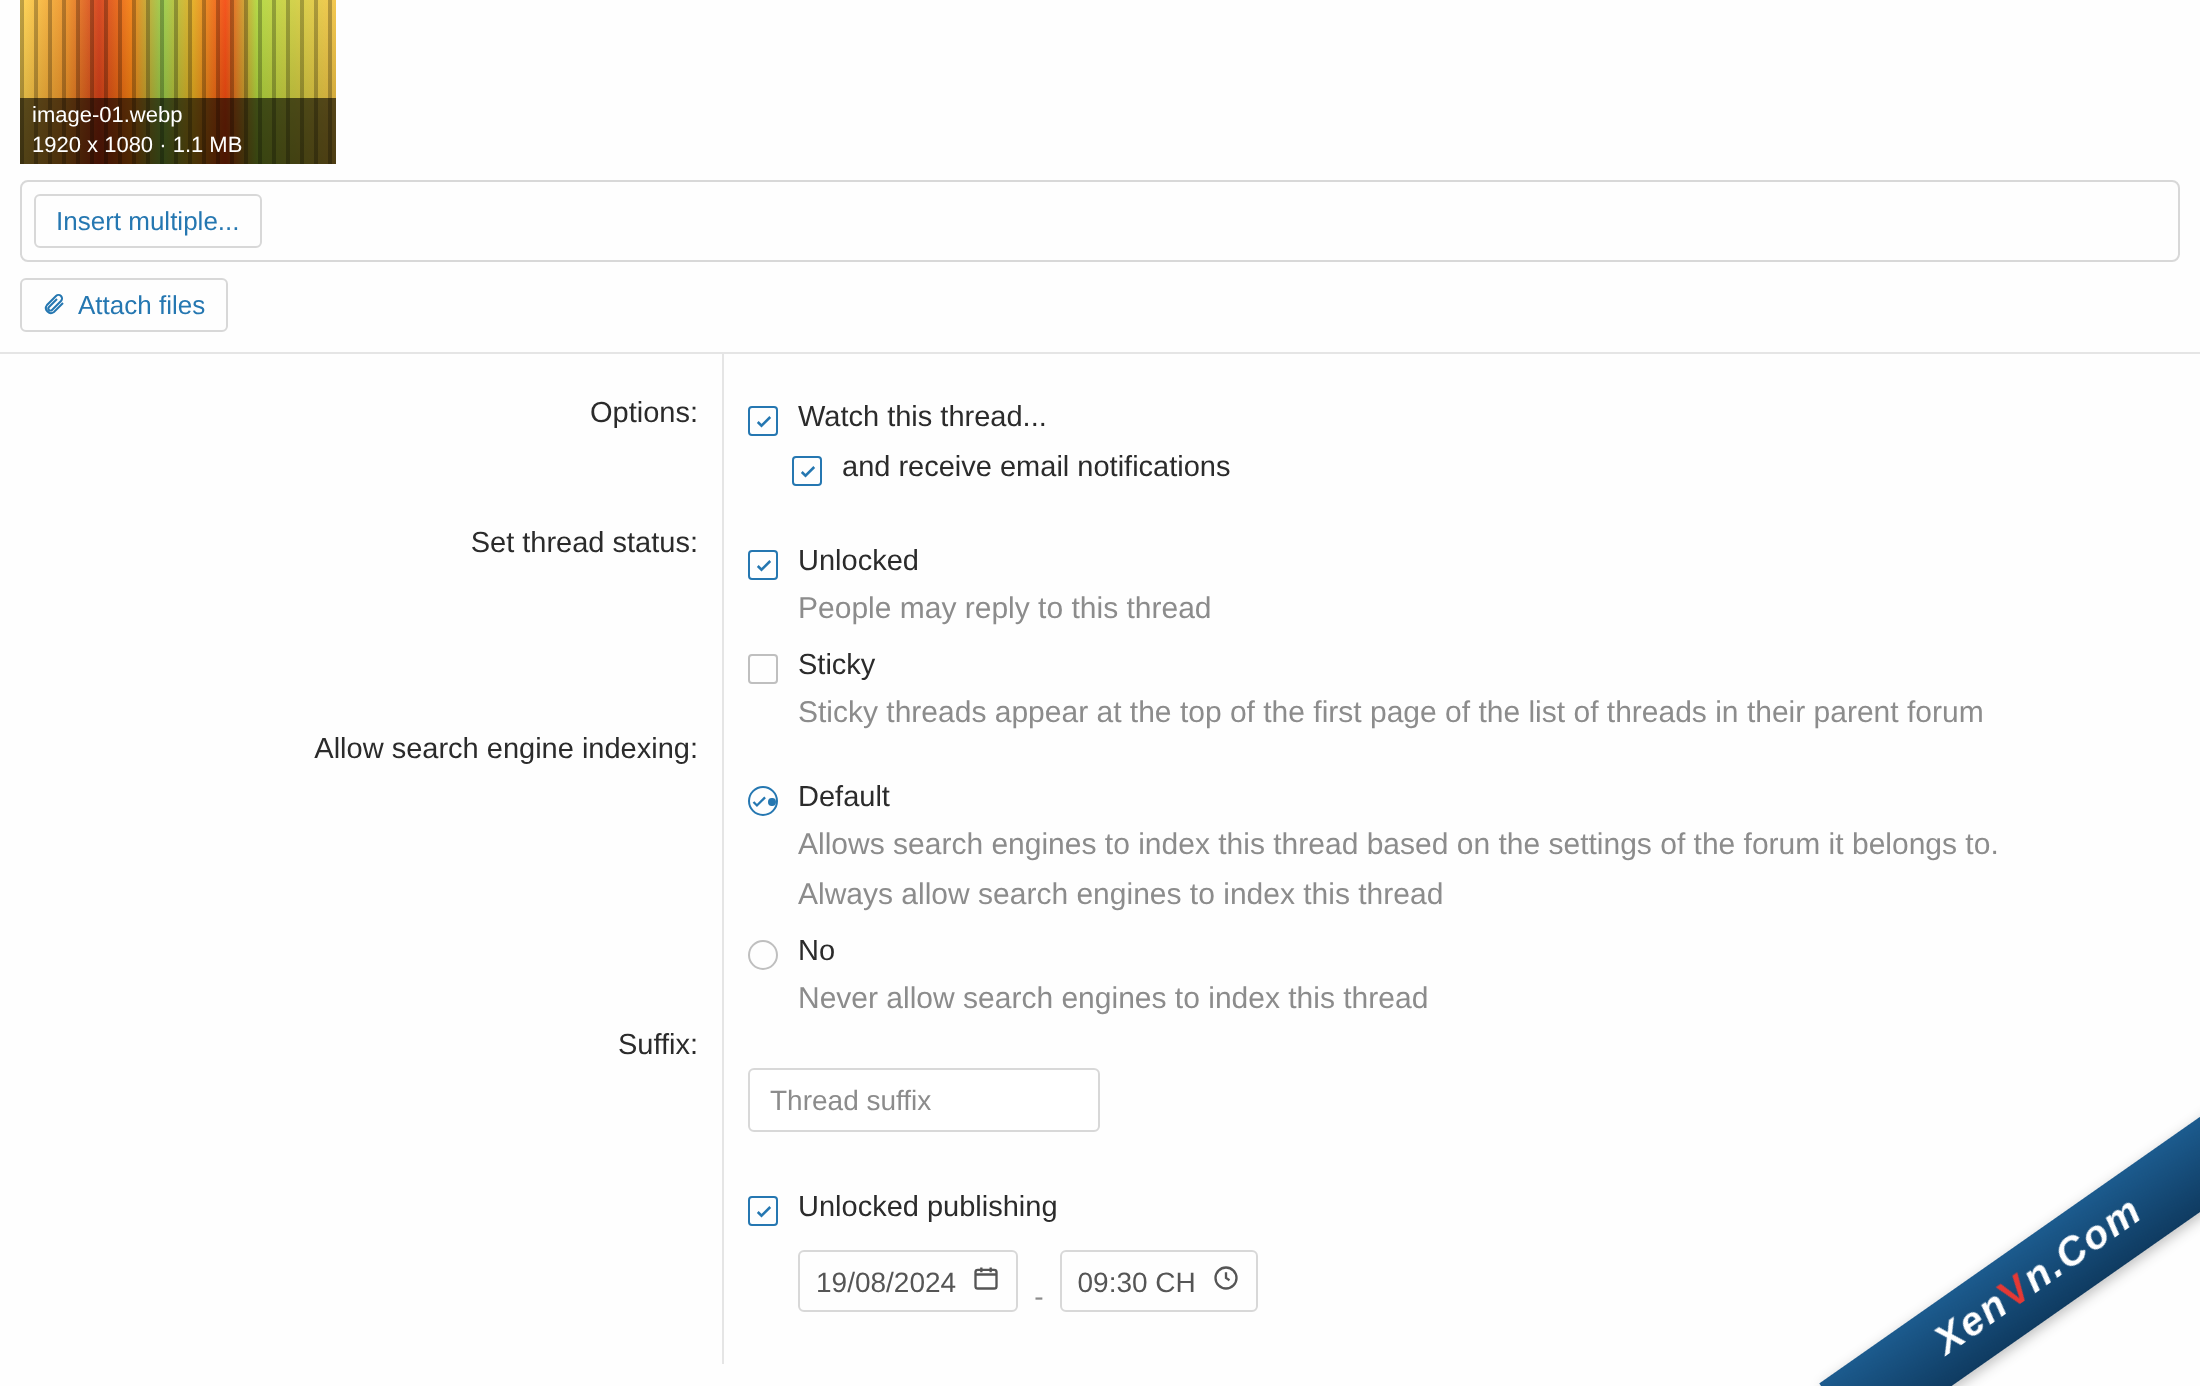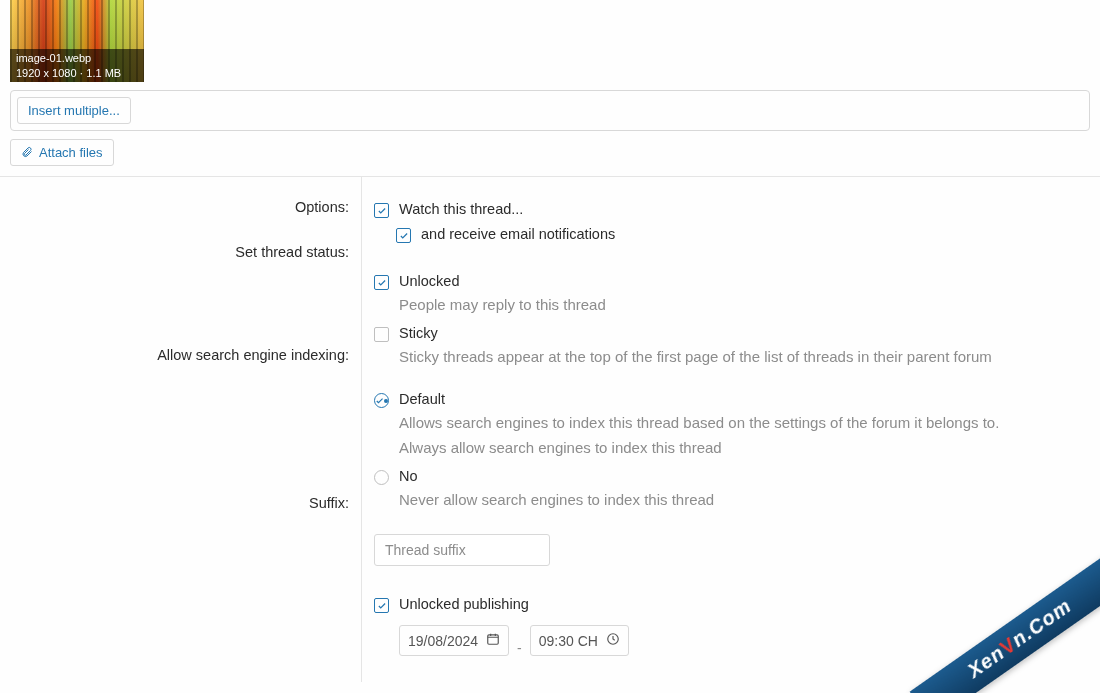--- a/index.html
+++ b/index.html
@@ -5,21 +5,21 @@
 * { box-sizing: border-box; margin: 0; padding: 0; }
 body {
   font-family: "Segoe UI", Arial, sans-serif;
   font-size: 14px;
   color: #2b2b2b;
   background: #fefefe;
   width: 1100px;
 }
 
 .attachment-thumb {
-  width: 134px;
+  width: 158px;
   height: 82px;
   margin: 0 0 0 10px;
   position: relative;
   background: #a16207;
   overflow: hidden;
 }
 
 .attachment-thumb::before {
   content: "";
   position: absolute;
@@ -195,21 +195,21 @@
       <path d="M21 11l-9 9a5 5 0 0 1-7-7l9-9a3.5 3.5 0 0 1 5 5l-9 9a2 2 0 0 1-3-3l8-8"></path>
     </svg>
   </span>
   <span>Attach files</span>
 </button>
 
 
 <div class="form-area">
   <div class="labels-col">
     <div class="row-label" style="margin-top:2px">Options:</div>
-    <div class="row-label" style="margin-top:29px">Set thread status:</div>
+    <div class="row-label" style="margin-top:49px">Set thread status:</div>
     <div class="row-label" style="margin-top:87px">Allow search engine indexing:</div>
     <div class="row-label" style="margin-top:132px">Suffix:</div>
   </div>
 
   <div class="fields-col">
 
     <div class="row" style="margin-bottom:22px">
       <label class="chk">
         <span class="box">
           <svg viewBox="0 0 16 16">

